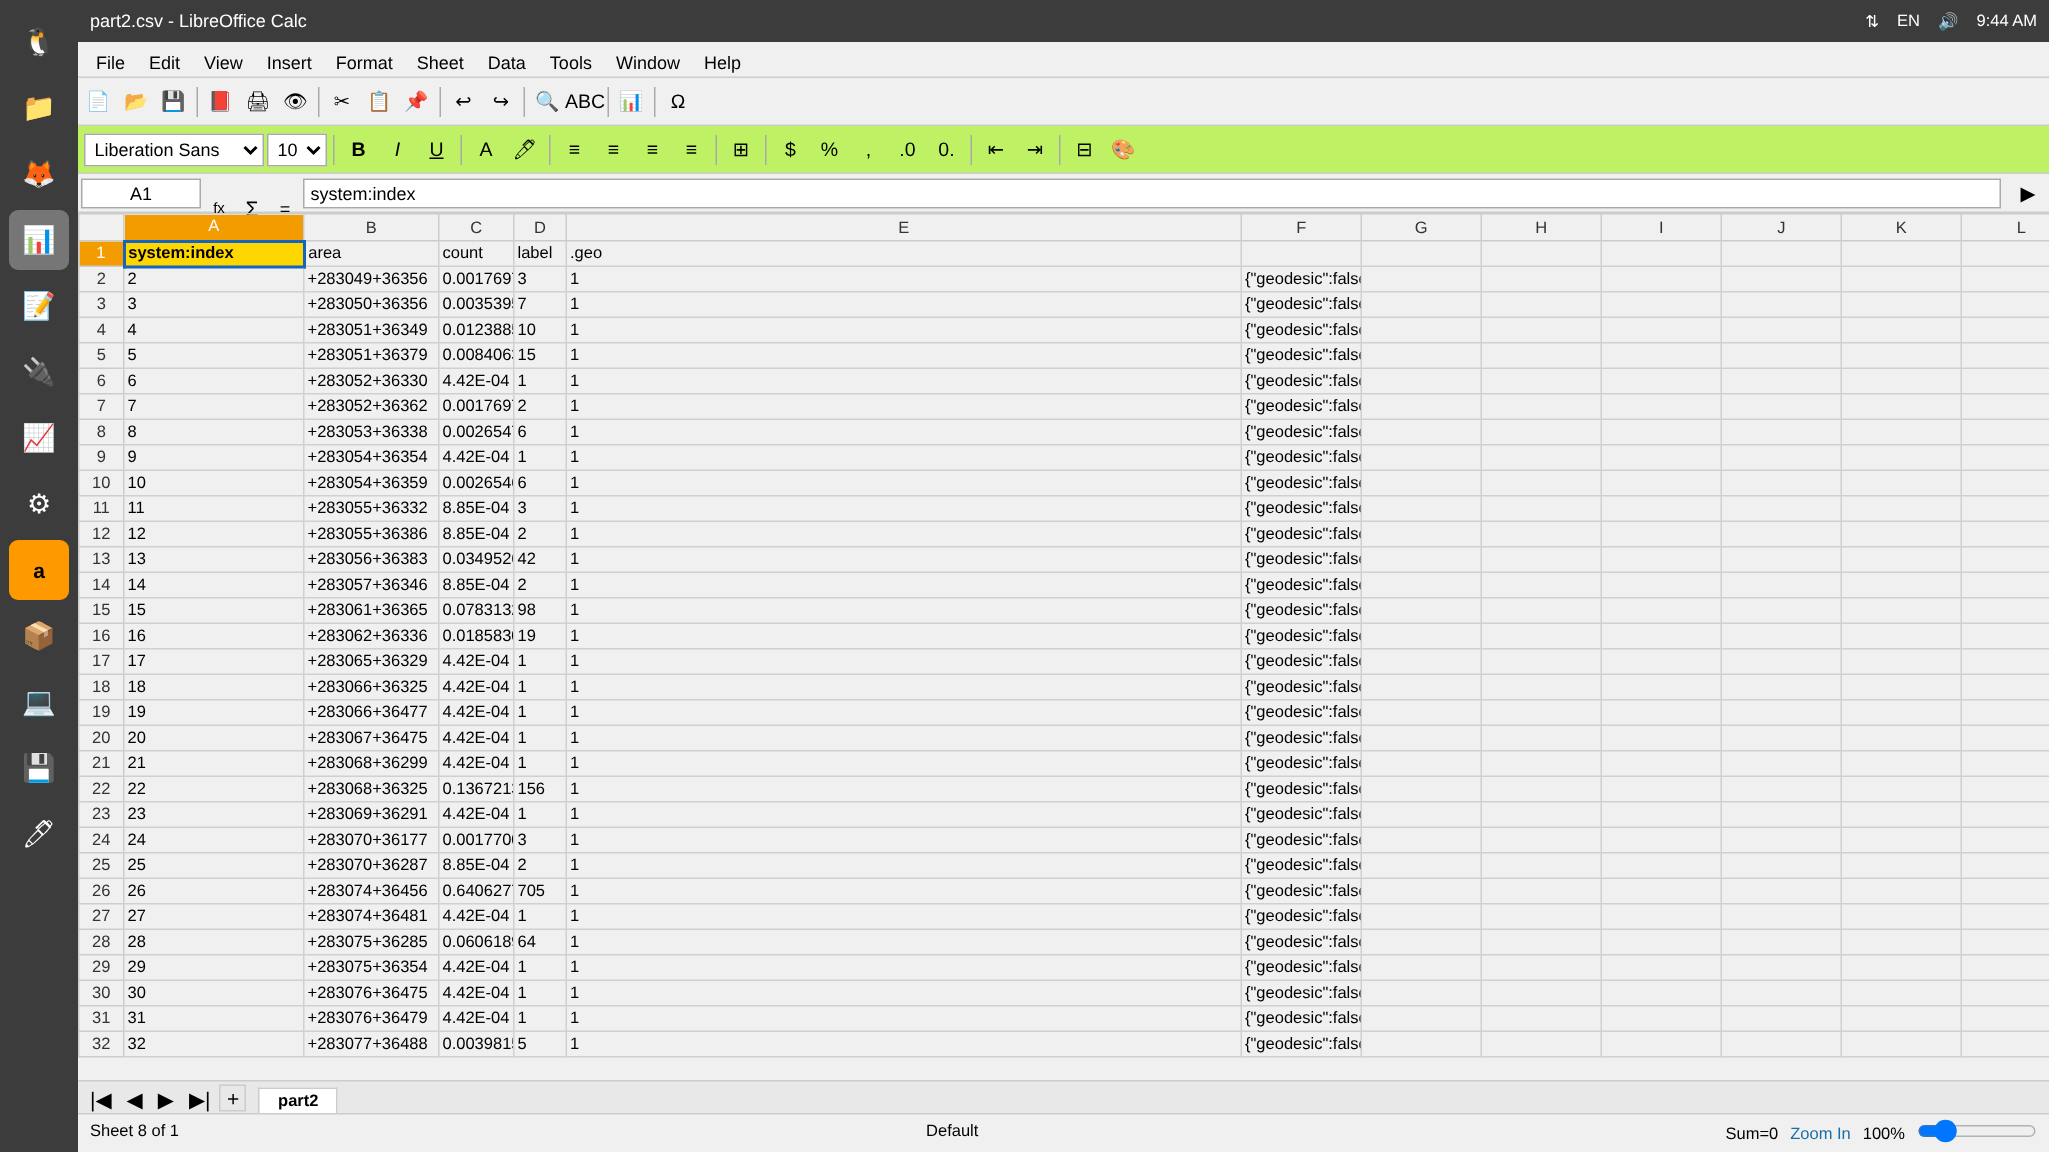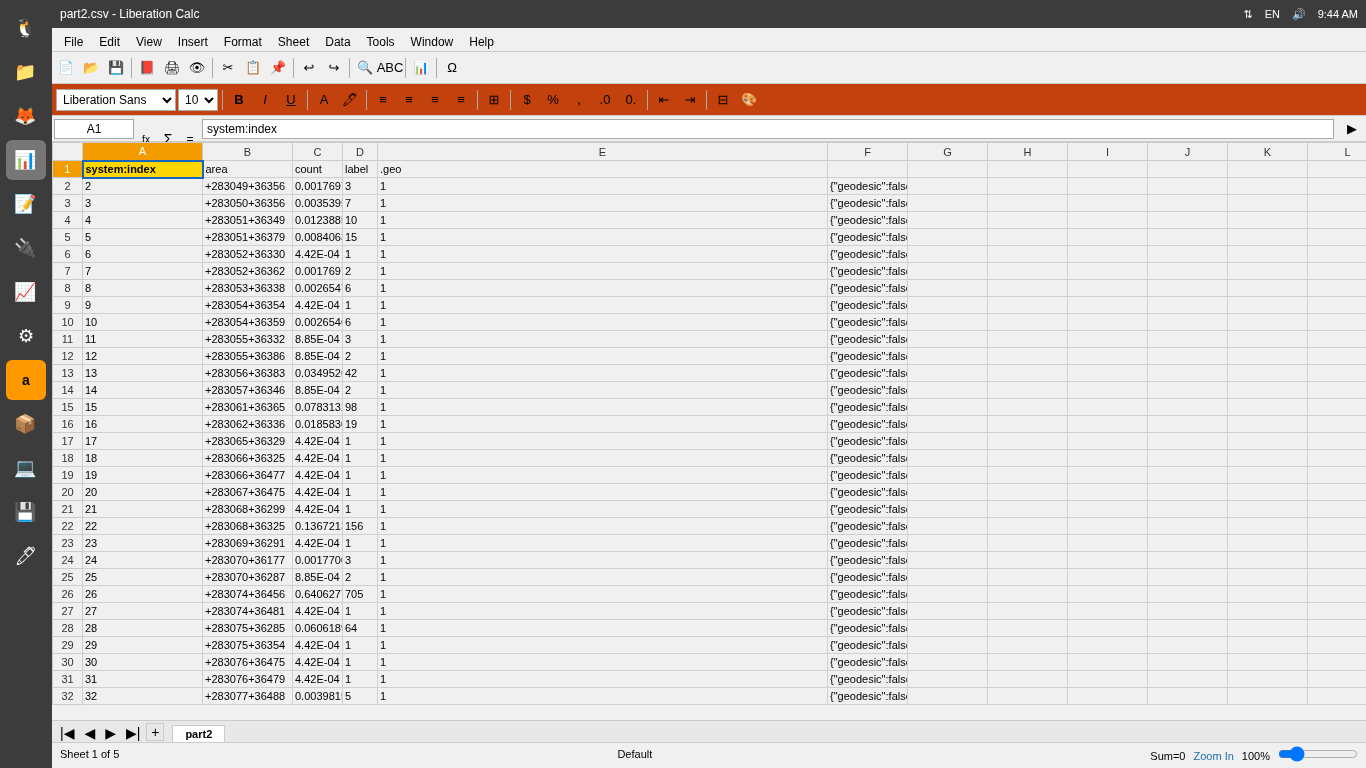--- a/index.html
+++ b/index.html
@@ -38,21 +38,21 @@
     #toolbar1 {
       background: #f0f0f0;
       height: 32px;
       display: flex;
       align-items: center;
       padding: 0 2px;
       border-bottom: 1px solid #ccc;
       gap: 1px;
     }
     #toolbar2 {
-      background: #c2410c;
+      background: #bef264;
       height: 32px;
       display: flex;
       align-items: center;
       padding: 0 4px;
       border-bottom: 1px solid #ccc;
       gap: 2px;
     }
     .tb-btn {
       width: 24px; height: 24px;
       border: 1px solid transparent;
@@ -263,21 +263,21 @@
   <div class="app-icon">📦</div>
   <div class="app-icon">💻</div>
   <div class="app-icon">💾</div>
   <div class="app-icon">🖊</div>
 </div>
 
 <div id="main-content">
 
   <div id="titlebar">
     <div id="titlebar-left">
-      <span>part2.csv - Liberation Calc</span>
+      <span>part2.csv - LibreOffice Calc</span>
     </div>
     <div id="titlebar-right">
       <span>⇅</span>
       <span>EN</span>
       <span>🔊</span>
       <span>9:44 AM</span>
     </div>
   </div>
 
   <div id="menubar">
@@ -924,21 +924,21 @@
       <span style="cursor:pointer; font-size:14px; padding:0 4px;">|◀</span>
       <span style="cursor:pointer; font-size:14px; padding:0 4px;">◀</span>
       <span style="cursor:pointer; font-size:14px; padding:0 4px;">▶</span>
       <span style="cursor:pointer; font-size:14px; padding:0 4px;">▶|</span>
       <span class="sheet-tab-new">+</span>
     </div>
     <div class="sheet-tab active">part2</div>
   </div>
 
   <div id="statusbar">
-    <div>Sheet 1 of 5</div>
+    <div>Sheet 8 of 1</div>
     <div>Default</div>
     <div id="statusbar-right">
       <span>Sum=0</span>
       <span style="color: #1a6ea8; cursor:pointer; ">Zoom In</span>
       <span>100%</span>
       <input type="range" class="zoom-slider" min="20" max="500" value="100" style="">
     </div>
   </div>
 </div>
 

